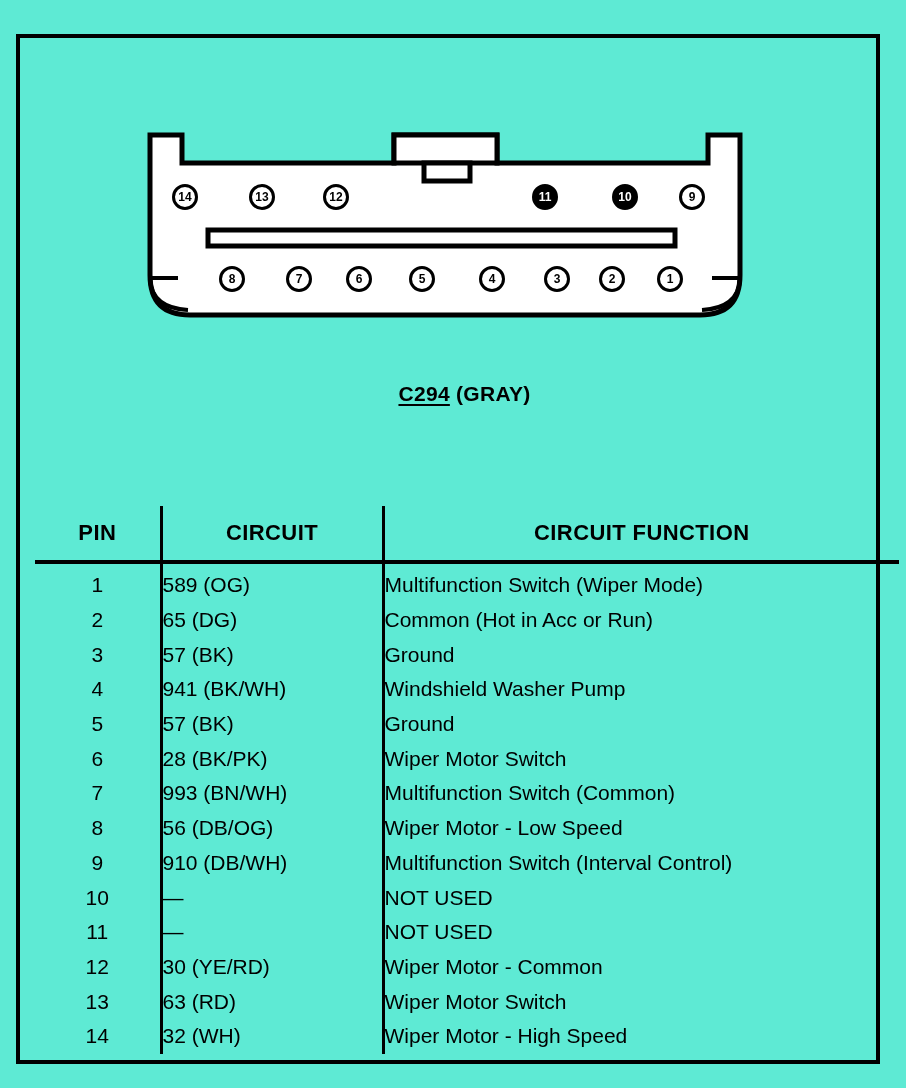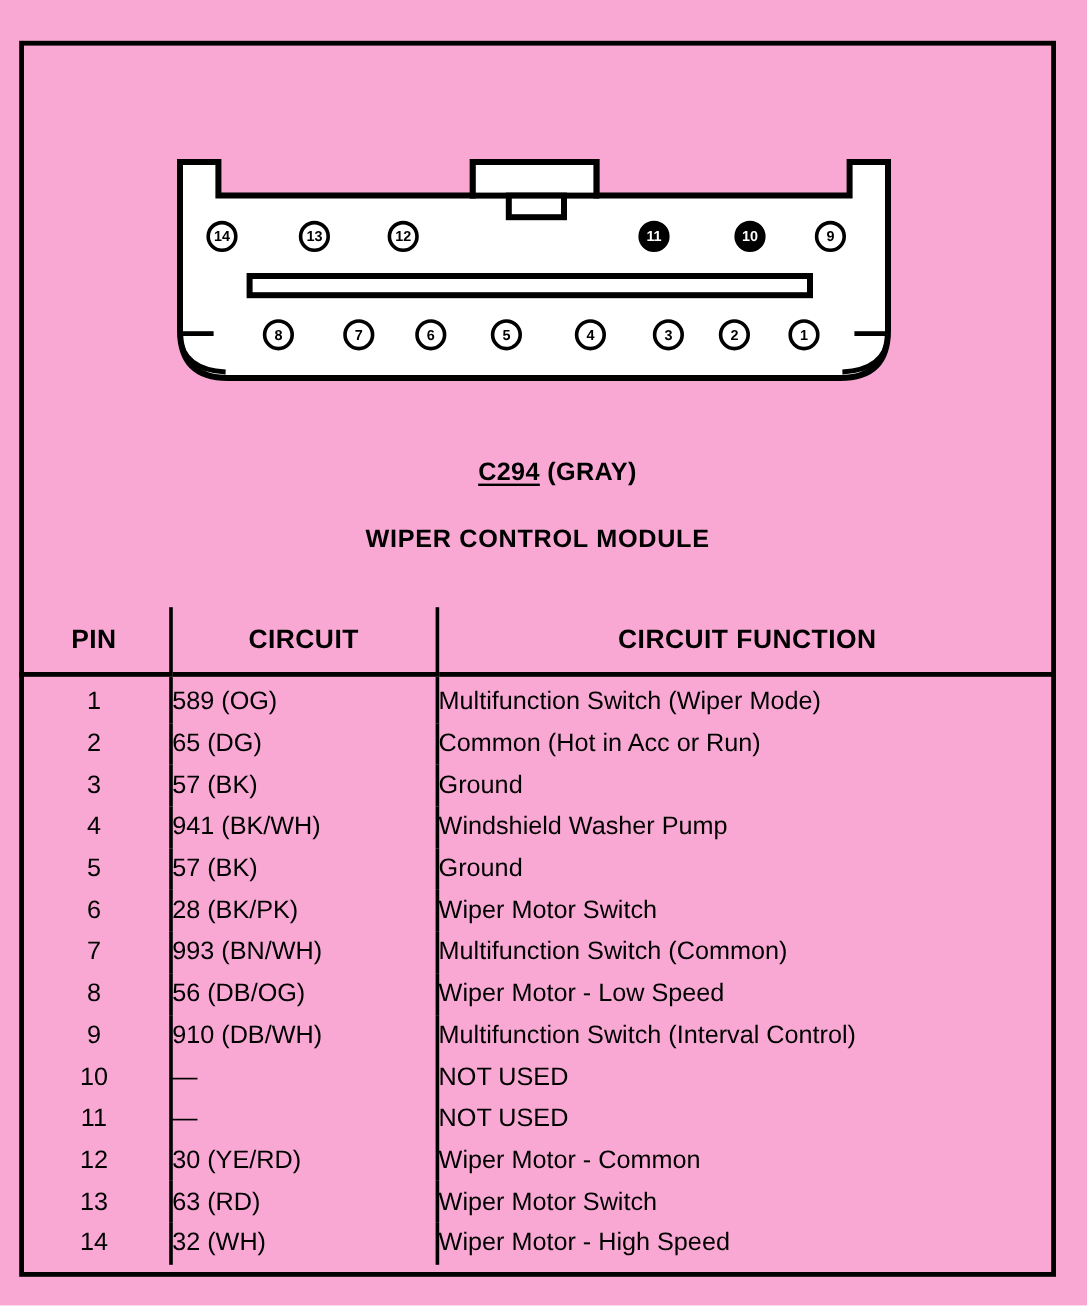--- a/index.html
+++ b/index.html
@@ -14,21 +14,21 @@
     font-family: "Liberation Sans", sans-serif;
     color: #000000;
     -webkit-font-smoothing: none;
   }
 
   #page {
     position: relative;
     width: 906px;
     height: 1088px;
     overflow: hidden;
-    background: #f9a8d4;
+    background: #5eead4;
   }
 
   
   #frame {
     position: absolute;
     left: 16px;
     top: 34px;
     width: 864px;
     height: 1030px;
     border: 4px solid #000;
@@ -102,20 +102,21 @@
   #pinout-table-wrap {
     position: absolute;
     left: 16px;
     top: 506px;
     width: 864px;
   }
   table#pinout-table {
     border-collapse: collapse;
     width: 864px;
     table-layout: fixed;
+    margin-left: 19px;
   }
   table#pinout-table col.c-pin   { width: 126px; }
   table#pinout-table col.c-circ  { width: 222px; }
   table#pinout-table col.c-func  { width: 516px; }
 
   #pinout-table th, #pinout-table td {
     border: 0;
     padding: 0;
     font-family: "Liberation Sans", sans-serif;
   }
@@ -204,21 +205,20 @@
     <div class="pin" style="left:346px; top:266px;">6</div>
     <div class="pin" style="left:409px; top:266px;">5</div>
     <div class="pin" style="left:479px; top:266px;">4</div>
     <div class="pin" style="left:544px; top:266px;">3</div>
     <div class="pin" style="left:599px; top:266px;">2</div>
     <div class="pin" style="left:657px; top:266px;">1</div>
   </div>
 
   <div id="caption-block">
     <div id="caption-line1"><span class="underlined">C294</span><span> (GRAY)</span></div>
-    <div id="caption-line2">WIPER CONTROL MODULE</div>
   </div>
 
   <div id="pinout-table-wrap">
     <table id="pinout-table">
       <colgroup>
         <col class="c-pin">
           <col class="c-circ">
           <col class="c-func">
       </colgroup>
       <thead>

